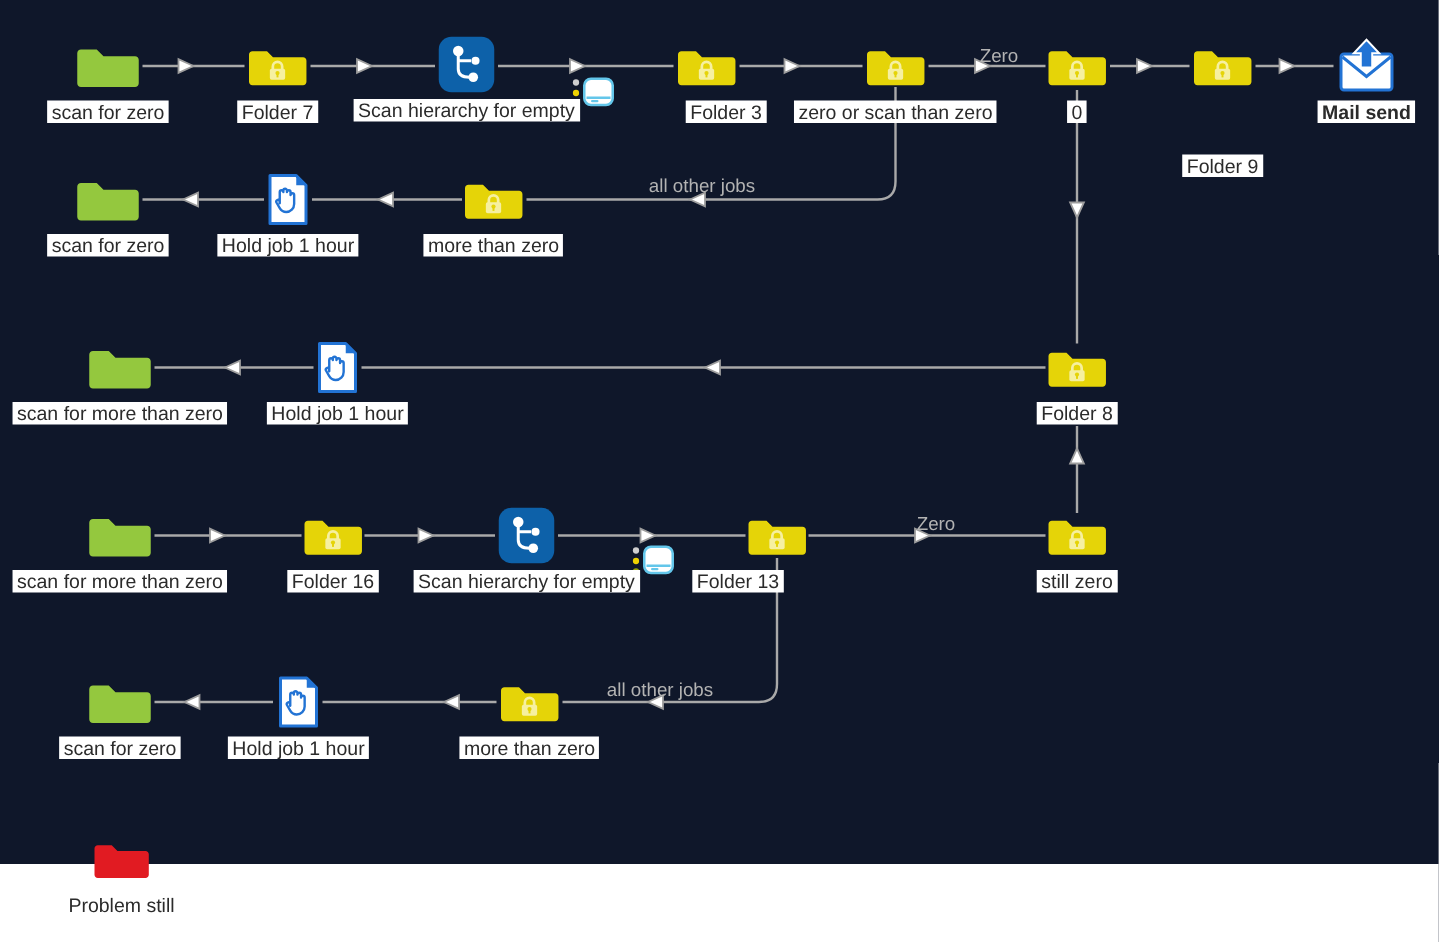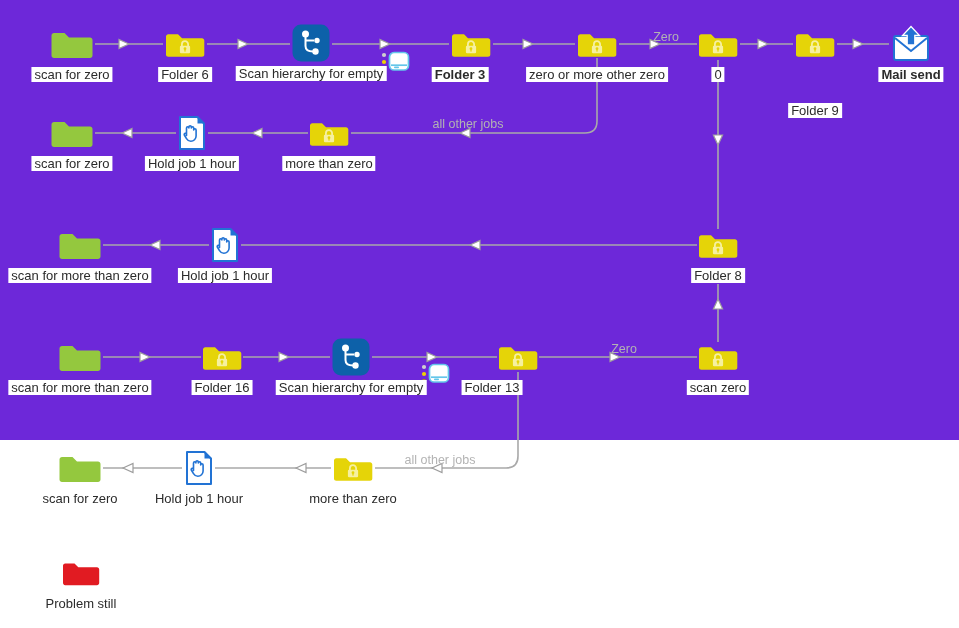--- a/index.html
+++ b/index.html
@@ -1,17 +1,17 @@
 <!DOCTYPE html>
 <html><head>
 <meta charset="utf-8">
 <style>
   html,body{margin:0;padding:0;background:#ffffff;}
   body{width:959px;height:628px;overflow:hidden;font-family:"Liberation Sans",sans-serif;}
-  #canvas{position:relative;width:959px;height:440px;background:#6d28d9;}
+  #canvas{position:relative;width:959px;height:576px;background:#0f172a;}
   #edges{position:absolute;left:0;top:0;z-index:1;}
   .node{position:absolute;transform:translate(-50%,-50%);line-height:0;z-index:2;}
   .badge{position:absolute;transform:translate(-50%,-50%);line-height:0;z-index:2;}
   .node-label{position:absolute;transform:translateX(-50%);font-size:13px;color:#2b2b2b;
     background:#ffffff;padding:0 3px;white-space:nowrap;line-height:15px;z-index:3;}
   .edge-label{position:absolute;transform:translate(-50%,-50%);font-size:12.5px;color:#b3b3b3;
     white-space:nowrap;z-index:2;}
 </style>
 </head>
 <body>
@@ -111,50 +111,50 @@
           <path fill="#94c83e" d="M1.5,7 C1.5,5.6 2.6,4.5 4,4.5 L14.5,4.5 L19,9 L40,9 C41.4,9 42.5,10.1 42.5,11.5 L42.5,27 C42.5,28.4 41.4,29.5 40,29.5 L4,29.5 C2.6,29.5 1.5,28.4 1.5,27 Z"></path>
         </svg></span></div>
     <div class="node-label" style="left: 72px; top: 67px;">scan for zero</div>
     <div class="node" style="left: 185px; top: 44px;"><span><svg width="40" height="28" viewBox="0 0 40 28">
           <path fill="#e5d408" d="M1,6.5 C1,5.2 2,4.2 3.3,4.2 L13,4.2 L17,8.2 L37,8.2 C38.3,8.2 39.3,9.2 39.3,10.5 L39.3,24.5 C39.3,25.8 38.3,26.8 37,26.8 L3.3,26.8 C2,26.8 1,25.8 1,24.5 Z"></path>
           <path fill="none" stroke="#f6f0a0" stroke-width="1.8" d="M16.9,16.5 v-2.2 a3.1,3.1 0 0 1 6.2,0 v2.2"></path>
           <rect x="14.9" y="15.8" width="10.2" height="7.4" rx="1.2" fill="#f6f0a0"></rect>
           <circle cx="20" cy="18.7" r="1.4" fill="#e5d408"></circle>
           <rect x="19.35" y="19.2" width="1.3" height="2.4" fill="#e5d408"></rect>
         </svg></span></div>
-    <div class="node-label" style="left: 185px; top: 67px;">Folder 6</div>
+    <div class="node-label" style="left: 185px; top: 67px;">Folder 7</div>
     <div class="node" style="left: 311px; top: 43px;"><span><svg width="38" height="38" viewBox="0 0 38 38">
           <rect x="0.5" y="0.5" width="37" height="37" rx="8.5" fill="#0d61a9"></rect>
           <g fill="#fff">
             <circle cx="13.5" cy="10" r="3.5"></circle>
             <circle cx="25" cy="16.5" r="2.7"></circle>
             <circle cx="23.5" cy="27.5" r="3.2"></circle>
           </g>
           <g stroke="#fff" stroke-width="2" fill="none">
             <path d="M13.5,10 V22 C13.5,26.5 17,27.5 21,27.5"></path>
             <path d="M13.5,16.5 H22"></path>
           </g>
         </svg></span></div>
     <div class="node-label" style="left: 311px; top: 66px;">Scan hierarchy for empty</div>
     <div class="node" style="left: 471px; top: 44px;"><span><svg width="40" height="28" viewBox="0 0 40 28">
           <path fill="#e5d408" d="M1,6.5 C1,5.2 2,4.2 3.3,4.2 L13,4.2 L17,8.2 L37,8.2 C38.3,8.2 39.3,9.2 39.3,10.5 L39.3,24.5 C39.3,25.8 38.3,26.8 37,26.8 L3.3,26.8 C2,26.8 1,25.8 1,24.5 Z"></path>
           <path fill="none" stroke="#f6f0a0" stroke-width="1.8" d="M16.9,16.5 v-2.2 a3.1,3.1 0 0 1 6.2,0 v2.2"></path>
           <rect x="14.9" y="15.8" width="10.2" height="7.4" rx="1.2" fill="#f6f0a0"></rect>
           <circle cx="20" cy="18.7" r="1.4" fill="#e5d408"></circle>
           <rect x="19.35" y="19.2" width="1.3" height="2.4" fill="#e5d408"></rect>
         </svg></span></div>
-    <div class="node-label" style="left: 460px; top: 67px; font-weight: bold;">Folder 3</div>
+    <div class="node-label" style="left: 484px; top: 67px;">Folder 3</div>
     <div class="node" style="left: 597px; top: 44px;"><span><svg width="40" height="28" viewBox="0 0 40 28">
           <path fill="#e5d408" d="M1,6.5 C1,5.2 2,4.2 3.3,4.2 L13,4.2 L17,8.2 L37,8.2 C38.3,8.2 39.3,9.2 39.3,10.5 L39.3,24.5 C39.3,25.8 38.3,26.8 37,26.8 L3.3,26.8 C2,26.8 1,25.8 1,24.5 Z"></path>
           <path fill="none" stroke="#f6f0a0" stroke-width="1.8" d="M16.9,16.5 v-2.2 a3.1,3.1 0 0 1 6.2,0 v2.2"></path>
           <rect x="14.9" y="15.8" width="10.2" height="7.4" rx="1.2" fill="#f6f0a0"></rect>
           <circle cx="20" cy="18.7" r="1.4" fill="#e5d408"></circle>
           <rect x="19.35" y="19.2" width="1.3" height="2.4" fill="#e5d408"></rect>
         </svg></span></div>
-    <div class="node-label" style="left: 597px; top: 67px;">zero or more other zero</div>
+    <div class="node-label" style="left: 597px; top: 67px;">zero or scan than zero</div>
     <div class="node" style="left: 718px; top: 44px;"><span><svg width="40" height="28" viewBox="0 0 40 28">
           <path fill="#e5d408" d="M1,6.5 C1,5.2 2,4.2 3.3,4.2 L13,4.2 L17,8.2 L37,8.2 C38.3,8.2 39.3,9.2 39.3,10.5 L39.3,24.5 C39.3,25.8 38.3,26.8 37,26.8 L3.3,26.8 C2,26.8 1,25.8 1,24.5 Z"></path>
           <path fill="none" stroke="#f6f0a0" stroke-width="1.8" d="M16.9,16.5 v-2.2 a3.1,3.1 0 0 1 6.2,0 v2.2"></path>
           <rect x="14.9" y="15.8" width="10.2" height="7.4" rx="1.2" fill="#f6f0a0"></rect>
           <circle cx="20" cy="18.7" r="1.4" fill="#e5d408"></circle>
           <rect x="19.35" y="19.2" width="1.3" height="2.4" fill="#e5d408"></rect>
         </svg></span></div>
     <div class="node-label" style="left: 718px; top: 67px;">0</div>
     <div class="node" style="left: 815px; top: 44px;"><span><svg width="40" height="28" viewBox="0 0 40 28">
           <path fill="#e5d408" d="M1,6.5 C1,5.2 2,4.2 3.3,4.2 L13,4.2 L17,8.2 L37,8.2 C38.3,8.2 39.3,9.2 39.3,10.5 L39.3,24.5 C39.3,25.8 38.3,26.8 37,26.8 L3.3,26.8 C2,26.8 1,25.8 1,24.5 Z"></path>
@@ -239,21 +239,21 @@
           <rect x="19.35" y="19.2" width="1.3" height="2.4" fill="#e5d408"></rect>
         </svg></span></div>
     <div class="node-label" style="left: 492px; top: 380px;">Folder 13</div>
     <div class="node" style="left: 718px; top: 357px;"><span><svg width="40" height="28" viewBox="0 0 40 28">
           <path fill="#e5d408" d="M1,6.5 C1,5.2 2,4.2 3.3,4.2 L13,4.2 L17,8.2 L37,8.2 C38.3,8.2 39.3,9.2 39.3,10.5 L39.3,24.5 C39.3,25.8 38.3,26.8 37,26.8 L3.3,26.8 C2,26.8 1,25.8 1,24.5 Z"></path>
           <path fill="none" stroke="#f6f0a0" stroke-width="1.8" d="M16.9,16.5 v-2.2 a3.1,3.1 0 0 1 6.2,0 v2.2"></path>
           <rect x="14.9" y="15.8" width="10.2" height="7.4" rx="1.2" fill="#f6f0a0"></rect>
           <circle cx="20" cy="18.7" r="1.4" fill="#e5d408"></circle>
           <rect x="19.35" y="19.2" width="1.3" height="2.4" fill="#e5d408"></rect>
         </svg></span></div>
-    <div class="node-label" style="left: 718px; top: 380px;">scan zero</div>
+    <div class="node-label" style="left: 718px; top: 380px;">still zero</div>
     <div class="node" style="left: 80px; top: 468px;"><span><svg width="44" height="31" viewBox="0 0 44 31">
           <path fill="#94c83e" d="M1.5,7 C1.5,5.6 2.6,4.5 4,4.5 L14.5,4.5 L19,9 L40,9 C41.4,9 42.5,10.1 42.5,11.5 L42.5,27 C42.5,28.4 41.4,29.5 40,29.5 L4,29.5 C2.6,29.5 1.5,28.4 1.5,27 Z"></path>
         </svg></span></div>
     <div class="node-label" style="left: 80px; top: 491px;">scan for zero</div>
     <div class="node" style="left: 199px; top: 468px;"><span><svg width="30" height="36" viewBox="0 0 30 36">
           <path d="M3,2 h17.5 l6.5,6.5 V34 H3 Z" fill="#fff" stroke="#2273d4" stroke-width="2" stroke-linejoin="round"></path>
           <path d="M20.5,2 l6.5,6.5 h-6.5 Z" fill="#2273d4"></path>
           <path d="M9.5,20.5 V13 a1.2,1.2 0 0 1 2.4,0 V12 a1.2,1.2 0 0 1 2.4,0 v1 a1.2,1.2 0 0 1 2.4,0 v2 a1.2,1.2 0 0 1 2.4,0 v6 a5.3,5.3 0 0 1 -5.3,5.3 c-2.2,0 -3.3,-0.9 -4.3,-2.6 l-2.2,-3.7 a1.2,1.2 0 0 1 2,-1.3 z" fill="#fff" stroke="#2273d4" stroke-width="1.6" stroke-linejoin="round"></path>
         </svg></span></div>
     <div class="node-label" style="left: 199px; top: 491px;">Hold job 1 hour</div>

